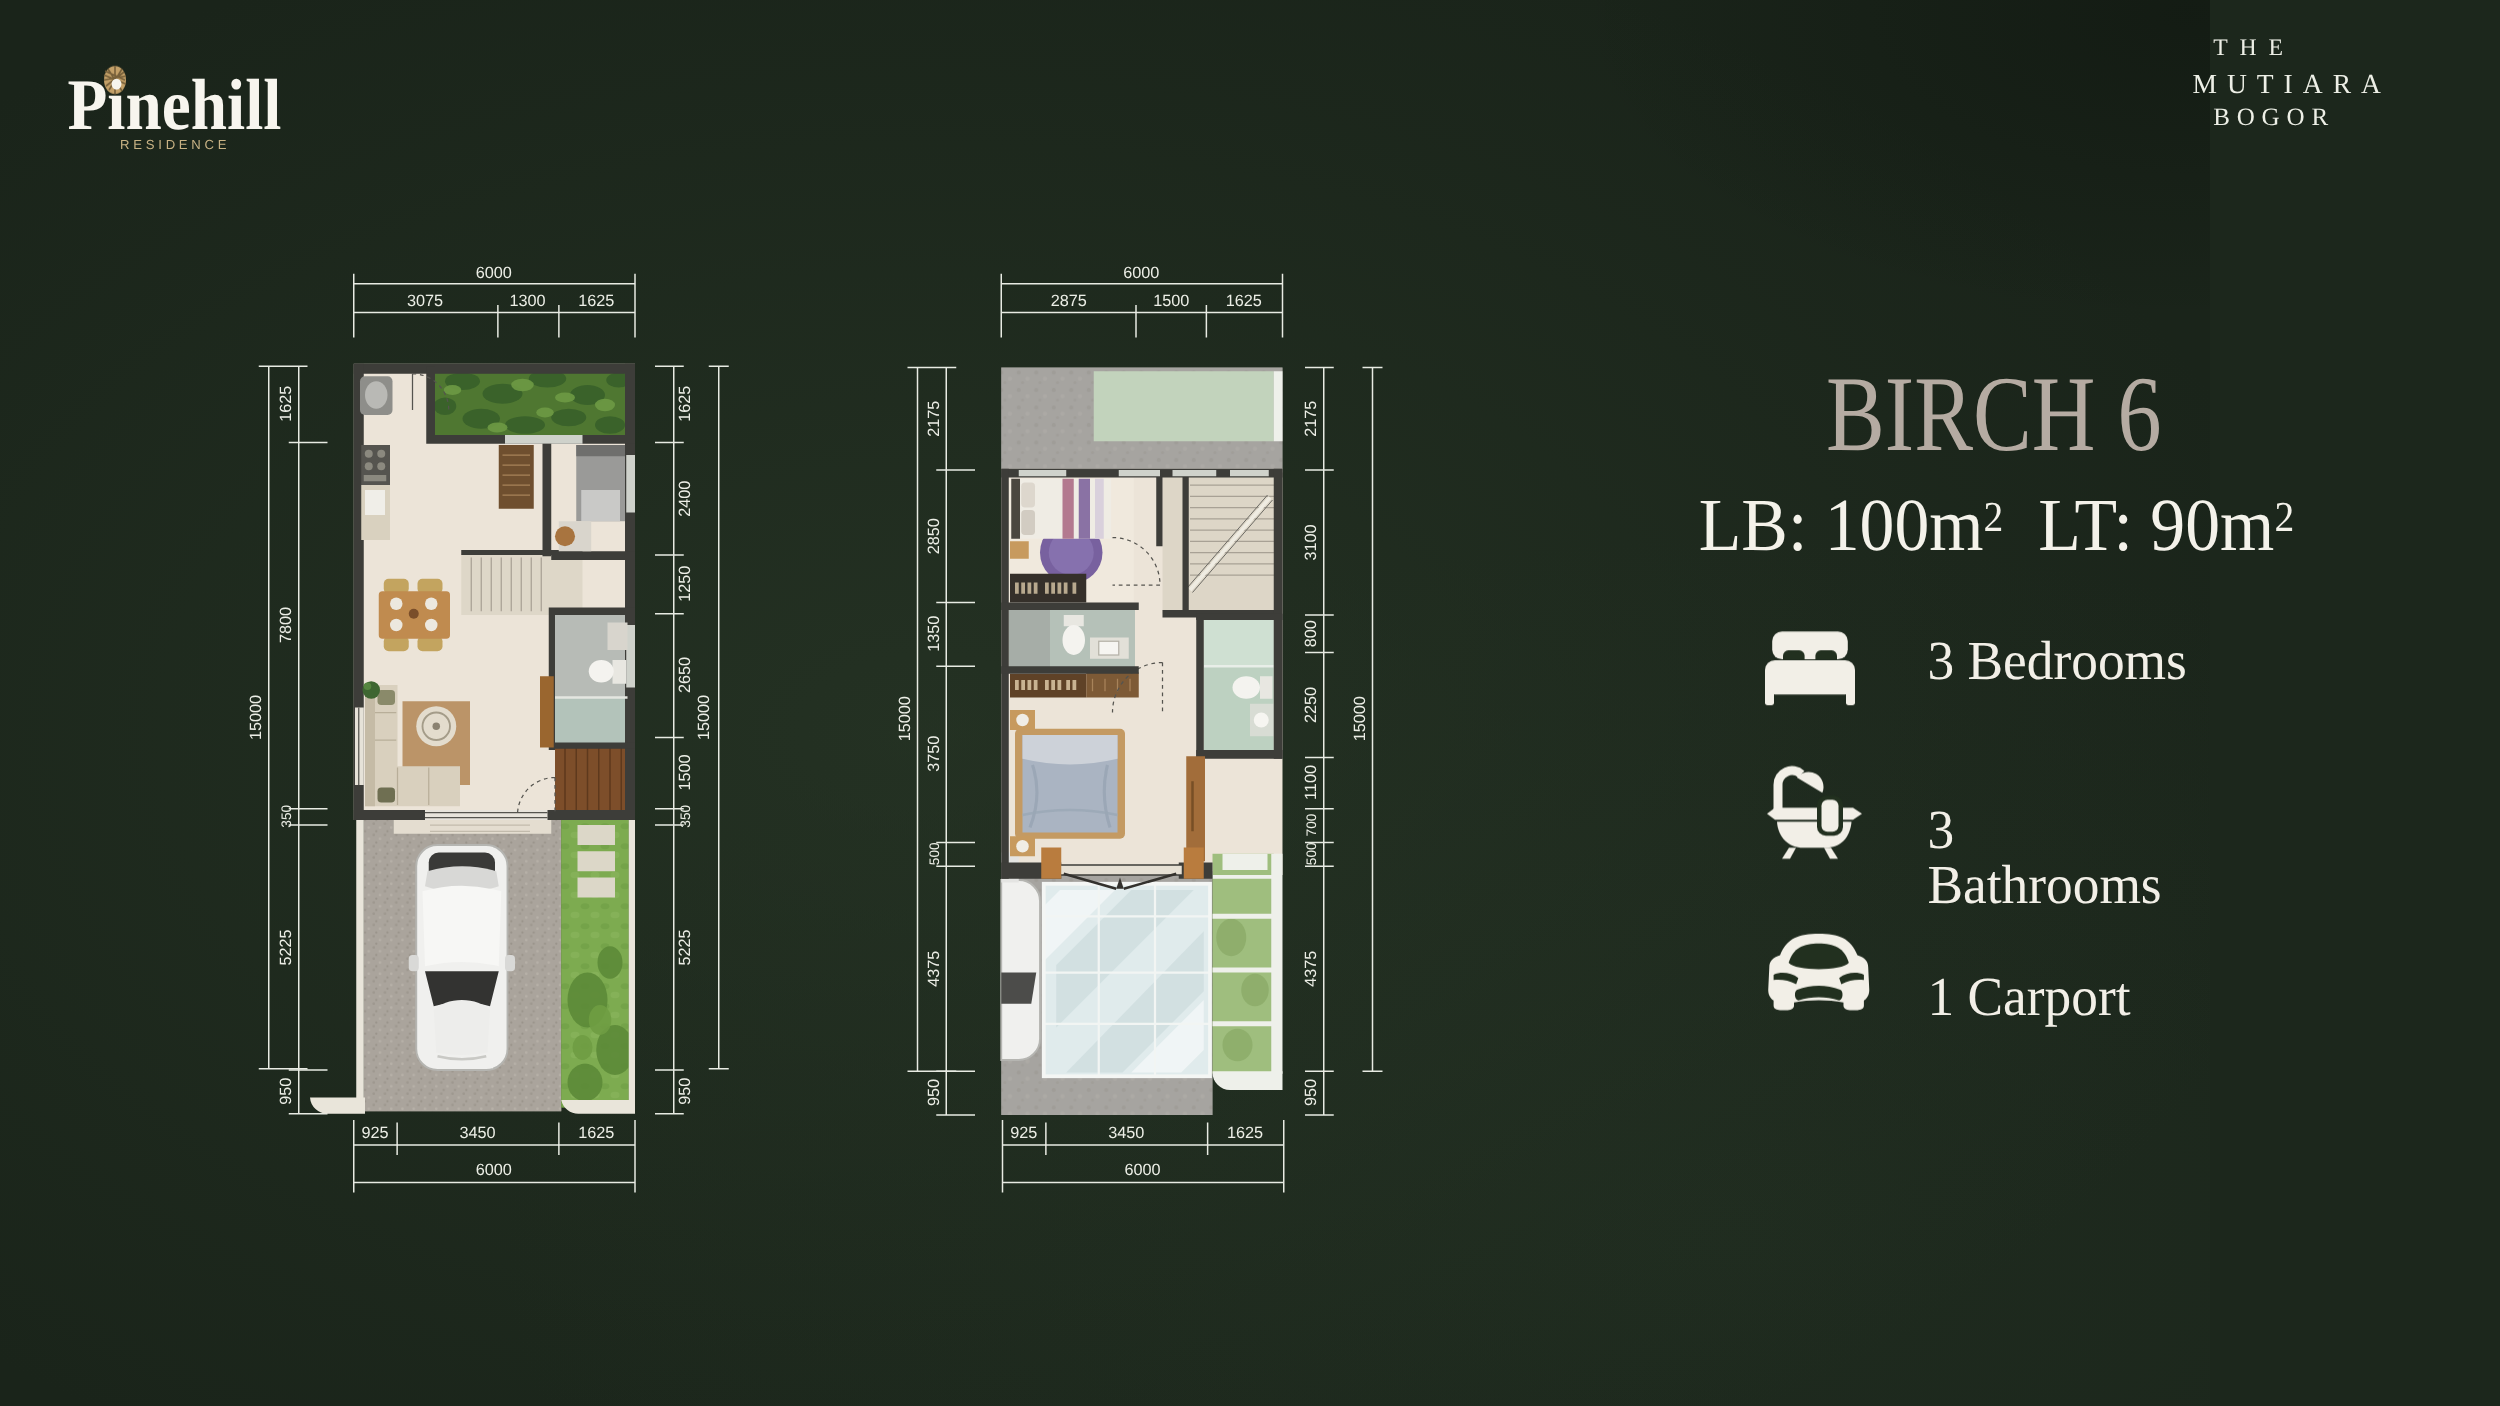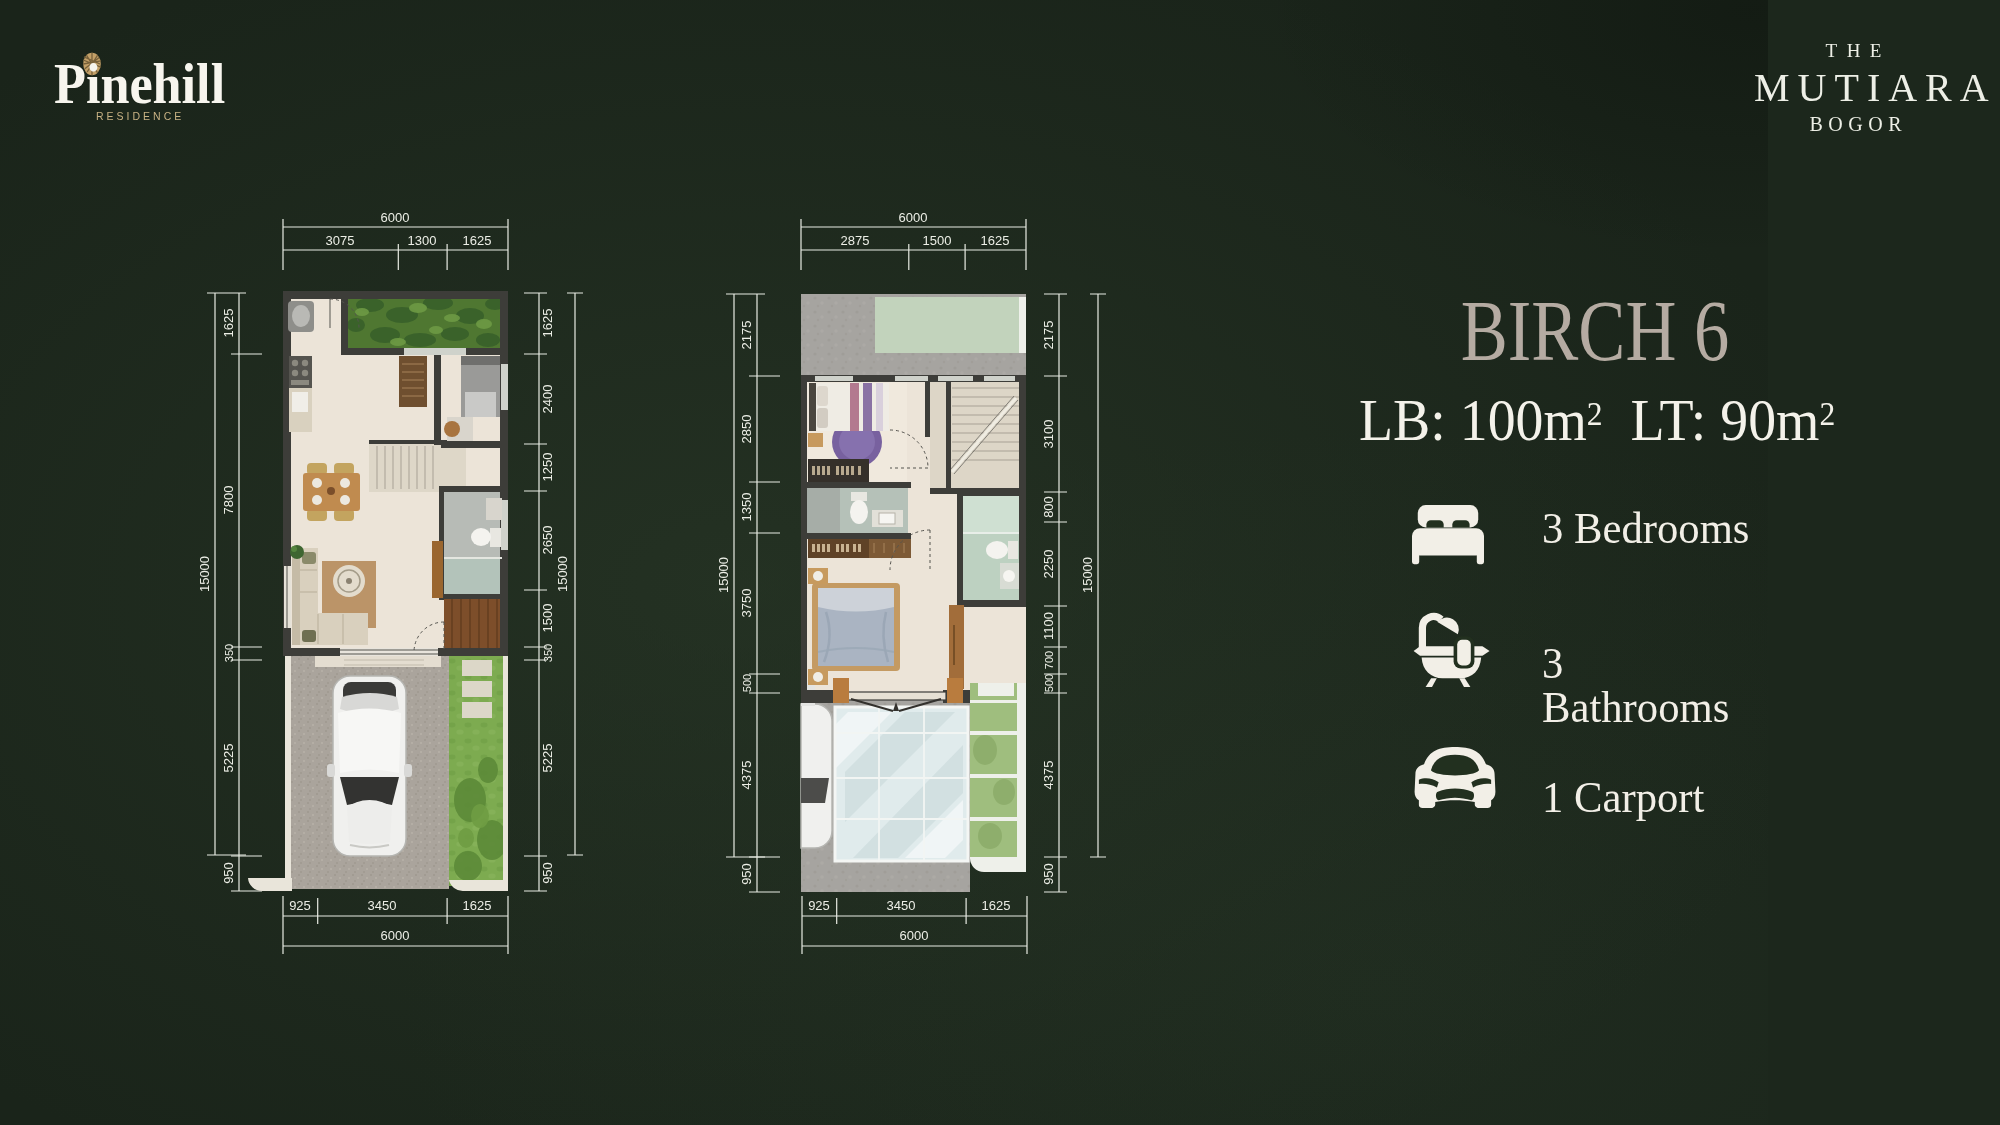--- a/index.html
+++ b/index.html
@@ -11,23 +11,23 @@
     radial-gradient(1400px 800px at 78% 88%, rgba(40,56,40,.35), rgba(40,56,40,0) 70%),
     #1a241a;
   font-family:"Liberation Serif", serif;}
 .abs{position:absolute;transform:translateZ(0)}
 
 .ph-name{position:absolute;left:54px;top:55px;width:300px;color:#f7f5ee;
   font-size:58px;font-weight:bold;line-height:1;transform:scaleX(0.9) translateZ(0);transform-origin:0 0}
 .ph-res{position:absolute;left:96px;top:110px;color:#c8b284;font-size:10.5px;
   letter-spacing:3px;font-family:Liberation Sans, sans-serif;transform:translateZ(0)}
 
-.mut{position:absolute;left:1746px;top:41px;width:200px;text-align:center;color:#edefe6;line-height:1;transform:translateZ(0)}
+.mut{position:absolute;left:1746px;top:29px;width:200px;text-align:left;color:#edefe6;line-height:1;transform:translateZ(0)}
 .mut .the{font-size:19px;letter-spacing:9.5px;text-indent:9.5px;margin-left:15px}
-.mut .mutiara{font-size:40px;letter-spacing:8px;text-indent:8px;margin-top:8px}
+.mut .mutiara{font-size:22px;letter-spacing:8px;text-indent:8px;margin-top:8px}
 .mut .bogor{font-size:20px;letter-spacing:5.5px;text-indent:5.5px;margin-top:6px;margin-left:19px}
 
 .title{position:absolute;left:1365px;top:288px;width:460px;text-align:center;line-height:1;
   color:#b5aba2;font-size:86px;transform:scaleX(0.82) translateZ(0);transform-origin:50% 0}
 .specs{position:absolute;left:1359px;top:390px;width:520px;text-align:left;line-height:1;
   color:#f4f2ea;font-size:60px;transform:scaleX(0.93) translateZ(0);transform-origin:0 0}
 .specs sup{font-size:34px;vertical-align:15px}
 .feat{position:absolute;color:#f2efe7;font-size:44px;line-height:1;transform:scaleX(0.97) translateZ(0);transform-origin:0 0}
 </style>
 </head>

